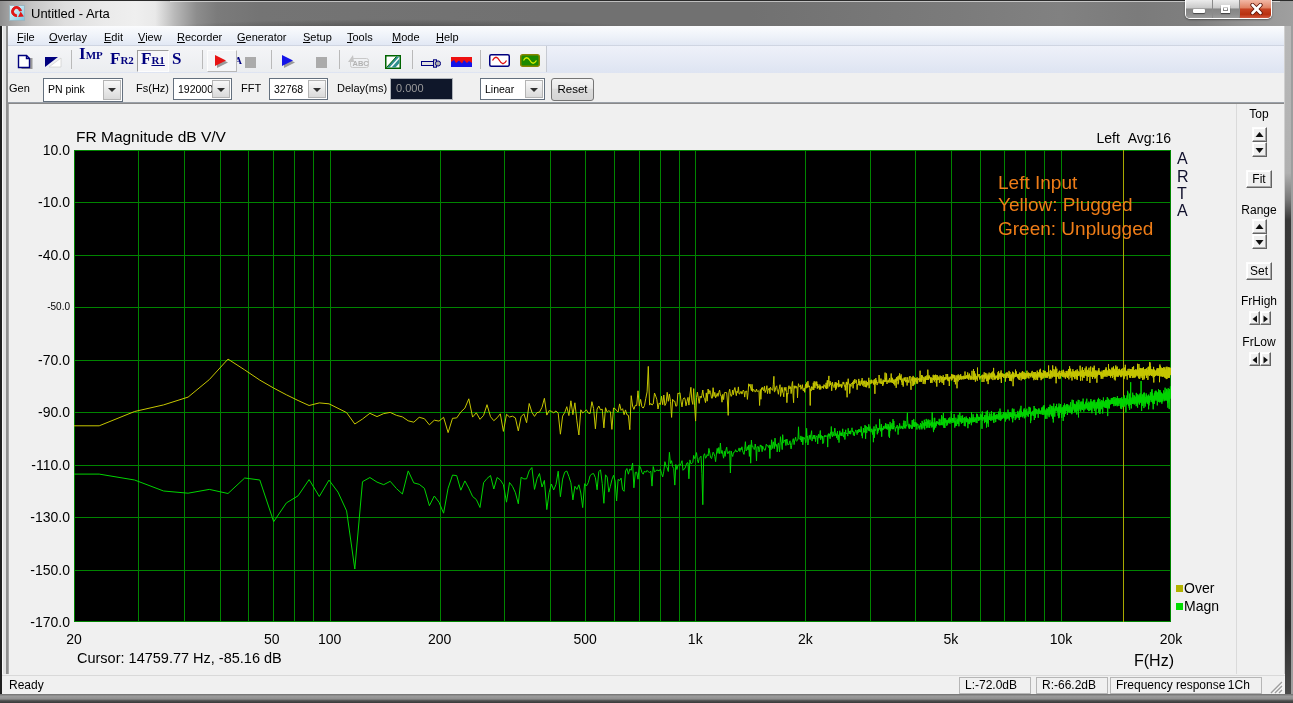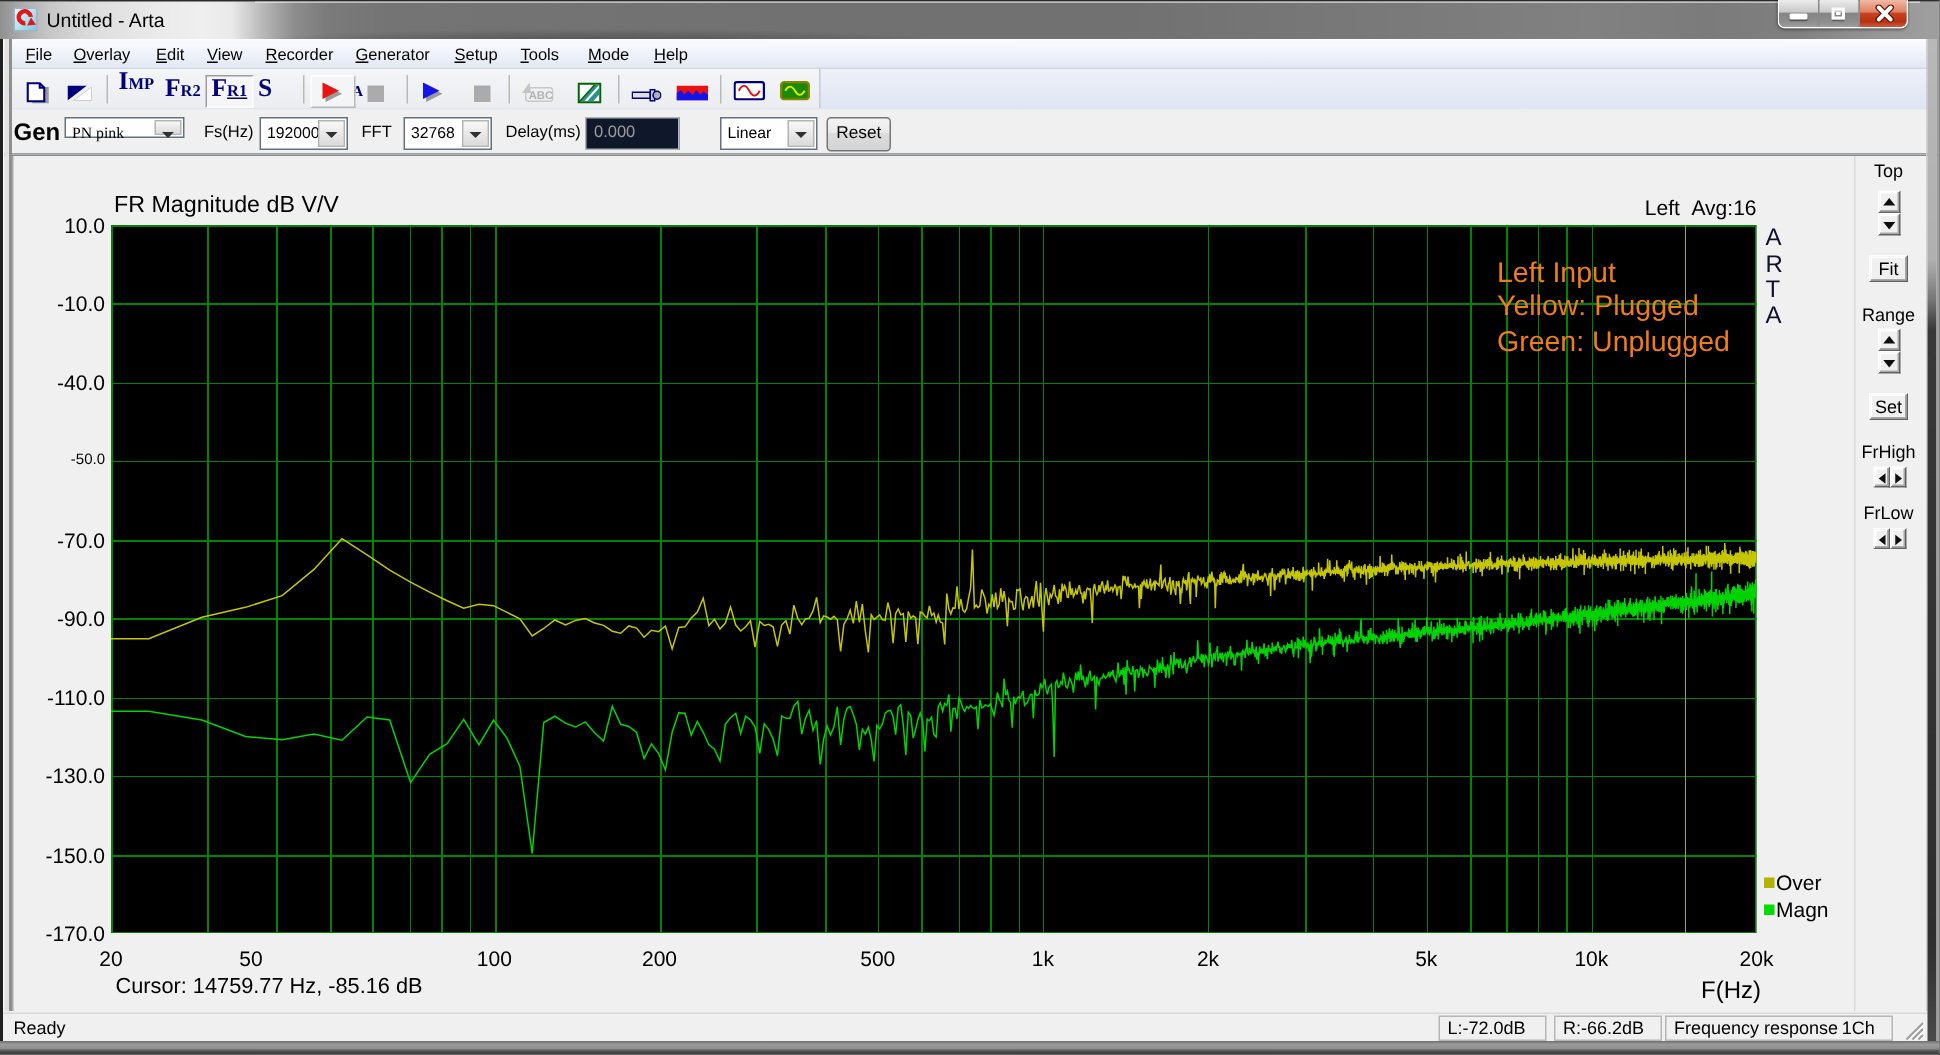--- a/index.html
+++ b/index.html
@@ -132,26 +132,26 @@
 <svg class="abs" style="left:489px;top:54px" width="21" height="13" viewBox="0 0 21 13">
 <rect x="0.75" y="0.75" width="19.5" height="11.5" rx="1.5" fill="#fff" stroke="#00007e" stroke-width="1.5"></rect>
 <path d="M3.5 6.5 q 3.5,-6.5 7,0 q 3.5,6.5 7,0" fill="none" stroke="#e01010" stroke-width="1.3"></path>
 </svg>
 <svg class="abs" style="left:520px;top:54px" width="20" height="13" viewBox="0 0 20 13">
 <rect x="0.75" y="0.75" width="18.5" height="11.5" rx="2" fill="#1c8a00" stroke="#868600" stroke-width="1.5"></rect>
 <path d="M3.5 6.5 q 3,-5.5 6.5,0 q 3,5.5 6.5,0" fill="none" stroke="#d8f000" stroke-width="1.3"></path>
 </svg>
 <div class="abs" style="left:2px;top:73px;width:1289px;height:30px;
 background:#f0f0f0;border-bottom:1px solid #9aa0a8;box-sizing:border-box;"></div>
-<div style="position:absolute;left:9px;top:82px;font-size:16px;line-height:13px;color:#000;font-weight:bold;white-space:pre;">Gen</div>
+<div style="position:absolute;left:9px;top:82px;font-size:11px;line-height:13px;color:#000;font-weight:normal;white-space:pre;">Gen</div>
 <div style="position:absolute;left:136px;top:82px;font-size:11px;line-height:13px;color:#000;font-weight:normal;white-space:pre;">Fs(Hz)</div>
 <div style="position:absolute;left:241px;top:82px;font-size:11px;line-height:13px;color:#000;font-weight:normal;white-space:pre;">FFT</div>
 <div style="position:absolute;left:337px;top:82px;font-size:11px;line-height:13px;color:#000;font-weight:normal;white-space:pre;">Delay(ms)</div>
 <div style="position:absolute;left:480px;top:82px;font-size:10px;line-height:13px;color:#000;font-weight:bold;white-space:pre;">Avg</div>
-<div class="combo abs" style="left:43px;top:78px;width:80px;height:14px;box-sizing:border-box;font-family:Liberation Serif, serif;">
+<div class="combo abs" style="left:43px;top:78px;width:80px;height:24px;box-sizing:border-box;">
     <div class="txt">PN pink</div>
     <div class="drop"></div>
   </div>
 <div class="combo abs" style="left:173px;top:78px;width:59px;height:22px;box-sizing:border-box;">
     <div class="txt">192000</div>
     <div class="drop"></div>
   </div>
 <div class="combo abs" style="left:269px;top:78px;width:59px;height:22px;box-sizing:border-box;">
     <div class="txt">32768</div>
     <div class="drop"></div>
@@ -176,21 +176,21 @@
 <div style="position:absolute;right:1223px;top:194px;font-size:14px;line-height:16px;color:#000;text-align:right;white-space:pre;">-10.0</div>
 <div style="position:absolute;right:1223px;top:247px;font-size:14px;line-height:16px;color:#000;text-align:right;white-space:pre;">-40.0</div>
 <div style="position:absolute;right:1223px;top:299px;font-size:10px;line-height:16px;color:#000;text-align:right;white-space:pre;">-50.0</div>
 <div style="position:absolute;right:1223px;top:352px;font-size:14px;line-height:16px;color:#000;text-align:right;white-space:pre;">-70.0</div>
 <div style="position:absolute;right:1223px;top:404px;font-size:14px;line-height:16px;color:#000;text-align:right;white-space:pre;">-90.0</div>
 <div style="position:absolute;right:1223px;top:457px;font-size:14px;line-height:16px;color:#000;text-align:right;white-space:pre;">-110.0</div>
 <div style="position:absolute;right:1223px;top:509px;font-size:14px;line-height:16px;color:#000;text-align:right;white-space:pre;">-130.0</div>
 <div style="position:absolute;right:1223px;top:562px;font-size:14px;line-height:16px;color:#000;text-align:right;white-space:pre;">-150.0</div>
 <div style="position:absolute;right:1223px;top:614px;font-size:14px;line-height:16px;color:#000;text-align:right;white-space:pre;">-170.0</div>
 <div style="position:absolute;left:14.0px;top:631px;width:120px;font-size:14px;line-height:16px;color:#000;text-align:center;white-space:pre;">20</div>
-<div style="position:absolute;left:159.51339650440843px;top:631px;width:120px;font-size:14px;line-height:16px;color:#000;text-align:left;white-space:pre;">50</div>
+<div style="position:absolute;left:159.51339650440843px;top:631px;width:120px;font-size:14px;line-height:16px;color:#000;text-align:right;white-space:pre;">50</div>
 <div style="position:absolute;left:269.5900315855376px;top:631px;width:120px;font-size:14px;line-height:16px;color:#000;text-align:center;white-space:pre;">100</div>
 <div style="position:absolute;left:379.6666666666667px;top:631px;width:120px;font-size:14px;line-height:16px;color:#000;text-align:center;white-space:pre;">200</div>
 <div style="position:absolute;left:525.1800631710752px;top:631px;width:120px;font-size:14px;line-height:16px;color:#000;text-align:center;white-space:pre;">500</div>
 <div style="position:absolute;left:635.2566982522043px;top:631px;width:120px;font-size:14px;line-height:16px;color:#000;text-align:center;white-space:pre;">1k</div>
 <div style="position:absolute;left:745.3333333333334px;top:631px;width:120px;font-size:14px;line-height:16px;color:#000;text-align:center;white-space:pre;">2k</div>
 <div style="position:absolute;left:890.8467298377418px;top:631px;width:120px;font-size:14px;line-height:16px;color:#000;text-align:center;white-space:pre;">5k</div>
 <div style="position:absolute;left:1000.9233649188709px;top:631px;width:120px;font-size:14px;line-height:16px;color:#000;text-align:center;white-space:pre;">10k</div>
 <div style="position:absolute;left:1111.0px;top:631px;width:120px;font-size:14px;line-height:16px;color:#000;text-align:center;white-space:pre;">20k</div>
 <div style="position:absolute;left:1134px;top:652px;font-size:16px;line-height:18px;color:#000;font-weight:normal;white-space:pre;">F(Hz)</div>
 <div style="position:absolute;left:77px;top:650px;font-size:14.5px;line-height:17px;color:#000;font-weight:normal;white-space:pre;">Cursor: 14759.77 Hz, -85.16 dB</div>

